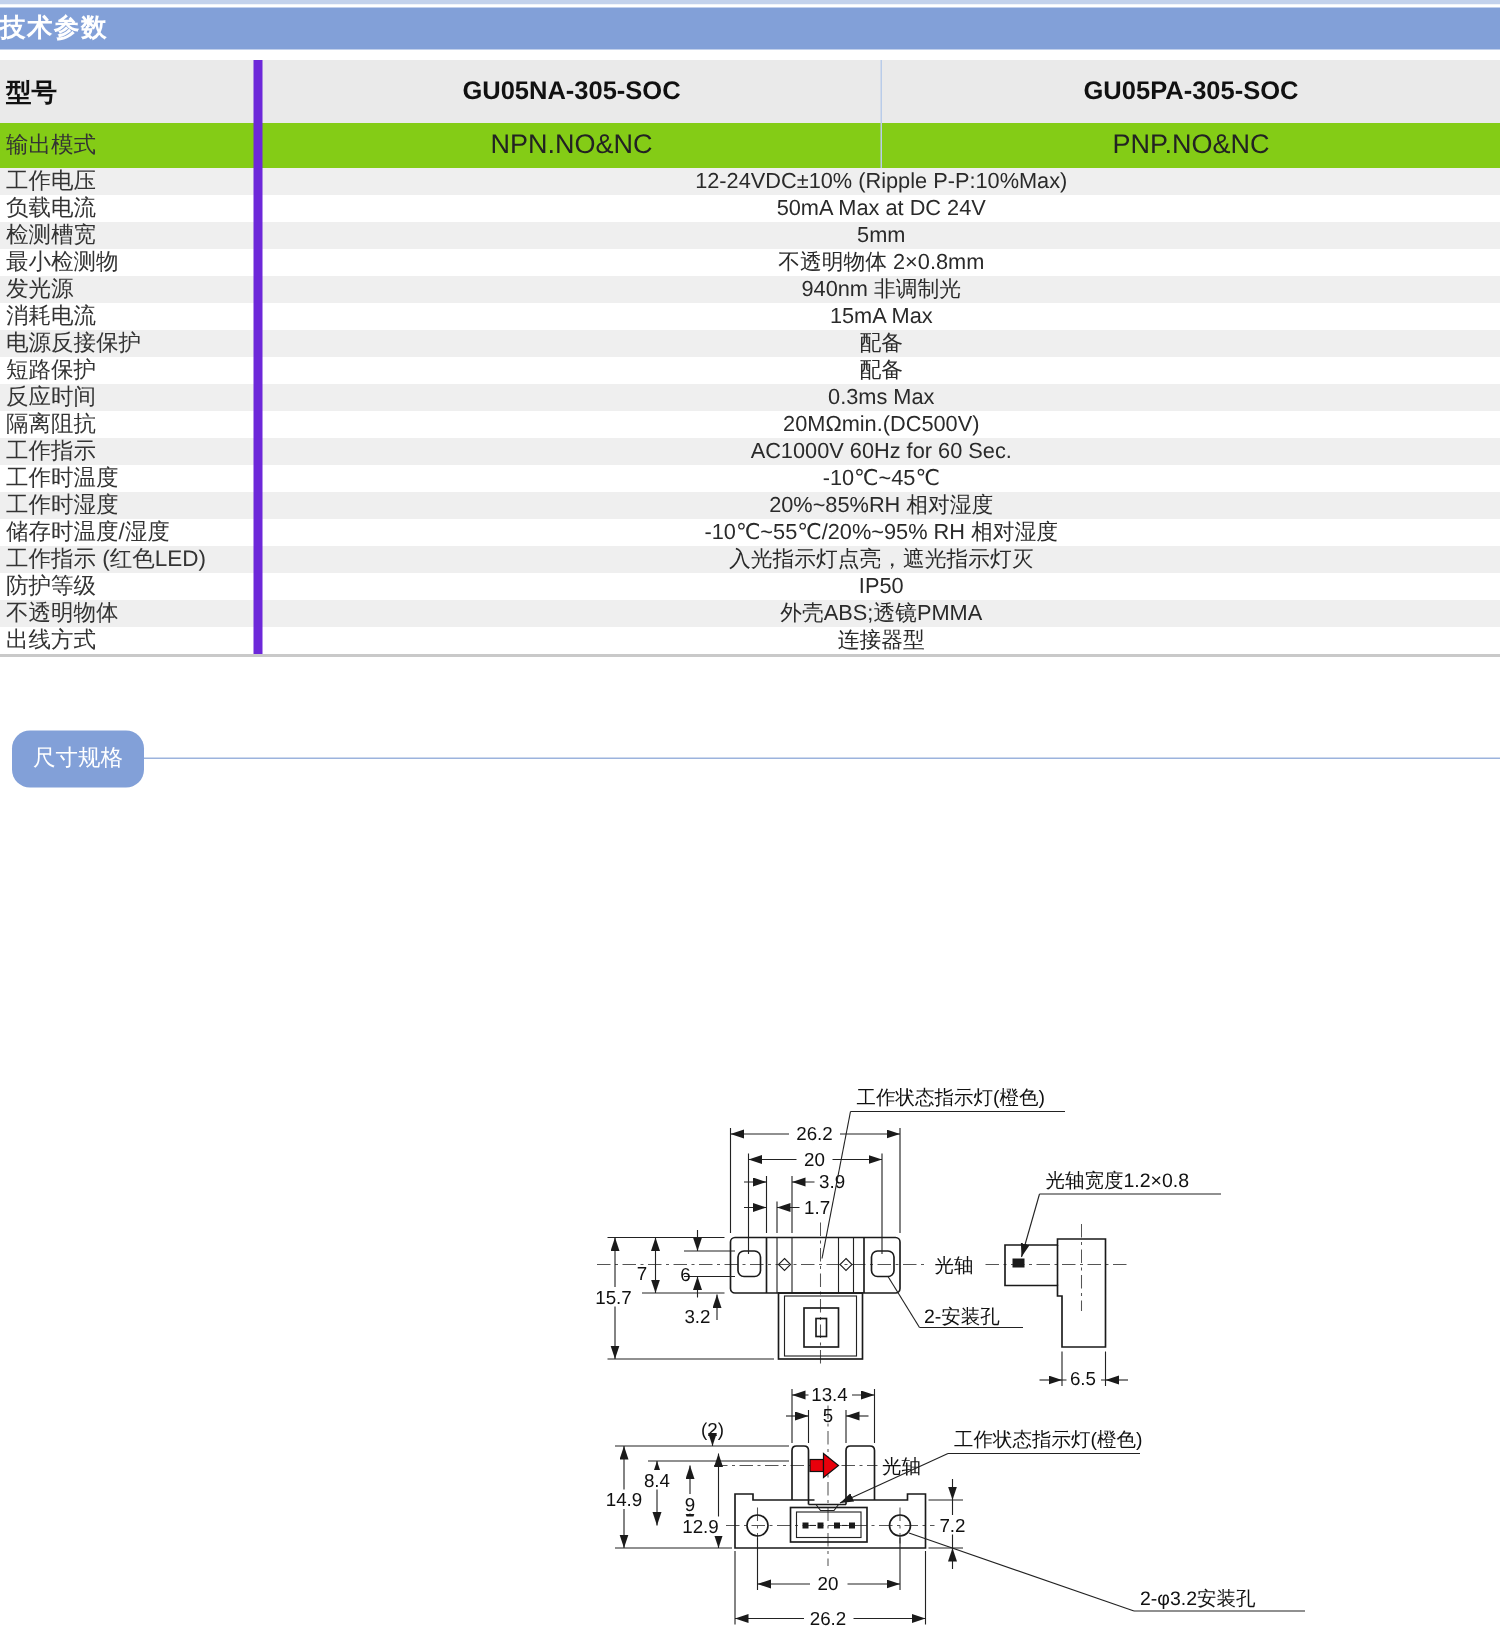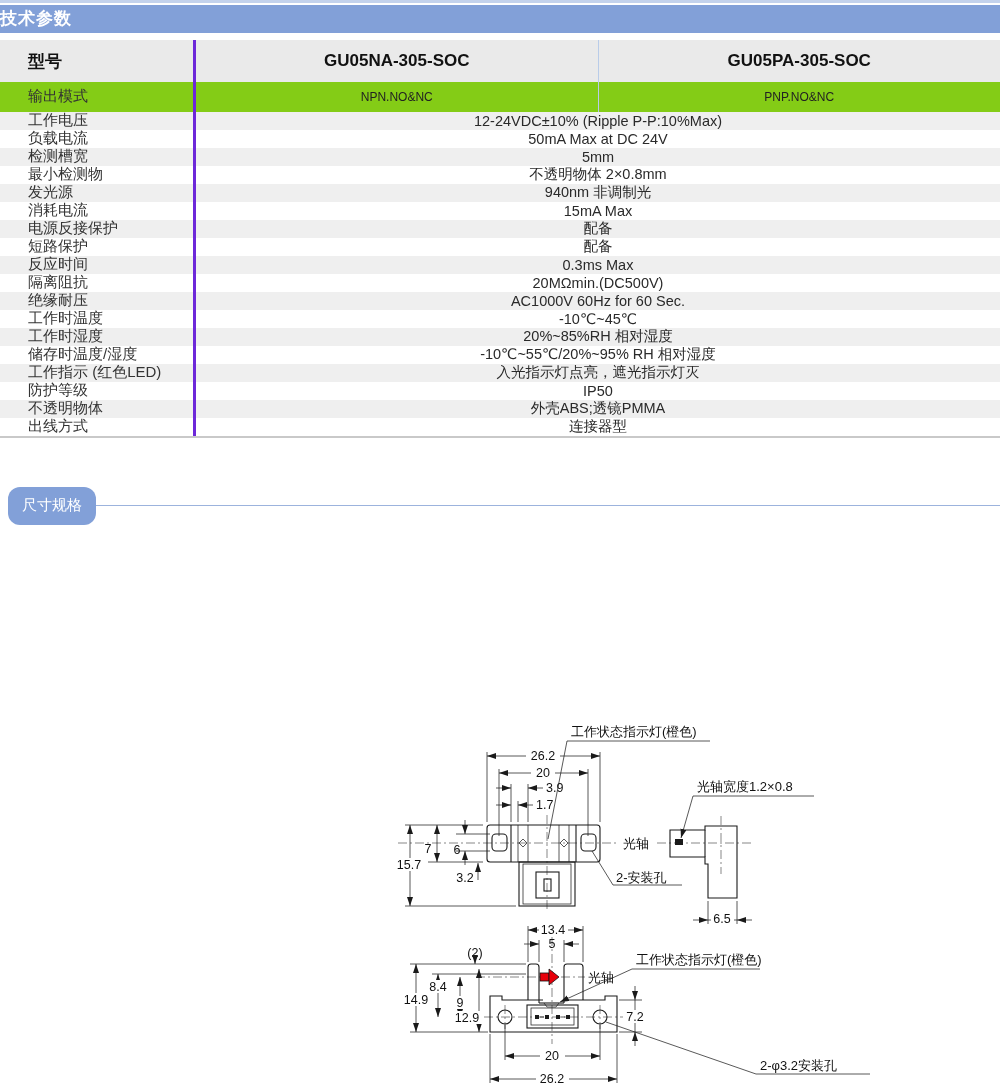--- a/index.html
+++ b/index.html
@@ -4,28 +4,28 @@
 <style>
   html,body{margin:0;padding:0;background:#fff;}
   .page{position:relative;width:1000px;height:1085px;background:#fff;overflow:hidden;
         font-family:"Liberation Sans","DejaVu Sans",sans-serif;color:#222;}
   .topstrip{height:3px;background:#c3d2ec;}
   .topgap{height:2px;background:#fff;}
   .hbar{height:28px;background:#82a0d8;color:#fff;font-size:17px;font-weight:bold;
         line-height:28px;letter-spacing:1px;}
   .spec-table{margin-top:7px;border-bottom:2px solid #c9c9c9;}
   .srow{display:flex;align-items:center;}
-  .srow .lbl{width:165px;padding-left:28px;flex:none;font-size:15px;color:#333;
-             border-right:3px solid #6d28d9;align-self:stretch;display:flex;align-items:center;}
+  .srow .lbl{width:165px;padding-left:4px;flex:none;font-size:15px;color:#333;
+             border-right:6px solid #6d28d9;align-self:stretch;display:flex;align-items:center;}
   .srow .val{flex:1;text-align:center;font-size:14.5px;color:#2a2a2a;}
   .mrow{height:42px;background:#eaeaea;}
   .mrow .lbl{font-size:17px;font-weight:bold;color:#111;}
   .mrow .va{font-size:17px;font-weight:bold;color:#111;}
   .va{flex:1;text-align:center;align-self:stretch;display:flex;align-items:center;justify-content:center;}
-  .vb{flex:1;text-align:center;align-self:stretch;display:flex;align-items:center;justify-content:center;font-size:12px;}
+  .vb{flex:1;text-align:center;align-self:stretch;display:flex;align-items:center;justify-content:center;font-size:18px;}
   .div-r{border-right:1px solid #b9cce9;}
   .orow{height:29.5px;background:#84cc16;}
   .rows .srow{height:18px;}
   .rows .srow:nth-child(odd){background:#efefef;}
   .rows .srow:nth-child(even){background:#fff;}
   .sect{display:flex;align-items:center;margin-top:49px;padding-left:8px;}
   .pill{width:88px;height:38px;background:#82a0d8;border-radius:12px;color:#fff;
         font-size:15px;display:flex;align-items:center;justify-content:center;flex:none;}
   .sect .rule{flex:1;height:1px;background:#9cb3dd;}
   .draw{position:absolute;left:380px;top:712px;}
@@ -92,21 +92,21 @@
         </div>
       <div class="srow">
           <div class="lbl">反应时间</div>
           <div class="val">0.3ms Max</div>
         </div>
       <div class="srow">
           <div class="lbl">隔离阻抗</div>
           <div class="val">20MΩmin.(DC500V)</div>
         </div>
       <div class="srow">
-          <div class="lbl">绝缘耐压</div>
+          <div class="lbl">工作指示</div>
           <div class="val">AC1000V 60Hz for 60 Sec.</div>
         </div>
       <div class="srow">
           <div class="lbl">工作时温度</div>
           <div class="val">-10℃~45℃</div>
         </div>
       <div class="srow">
           <div class="lbl">工作时湿度</div>
           <div class="val">20%~85%RH 相对湿度</div>
         </div>

